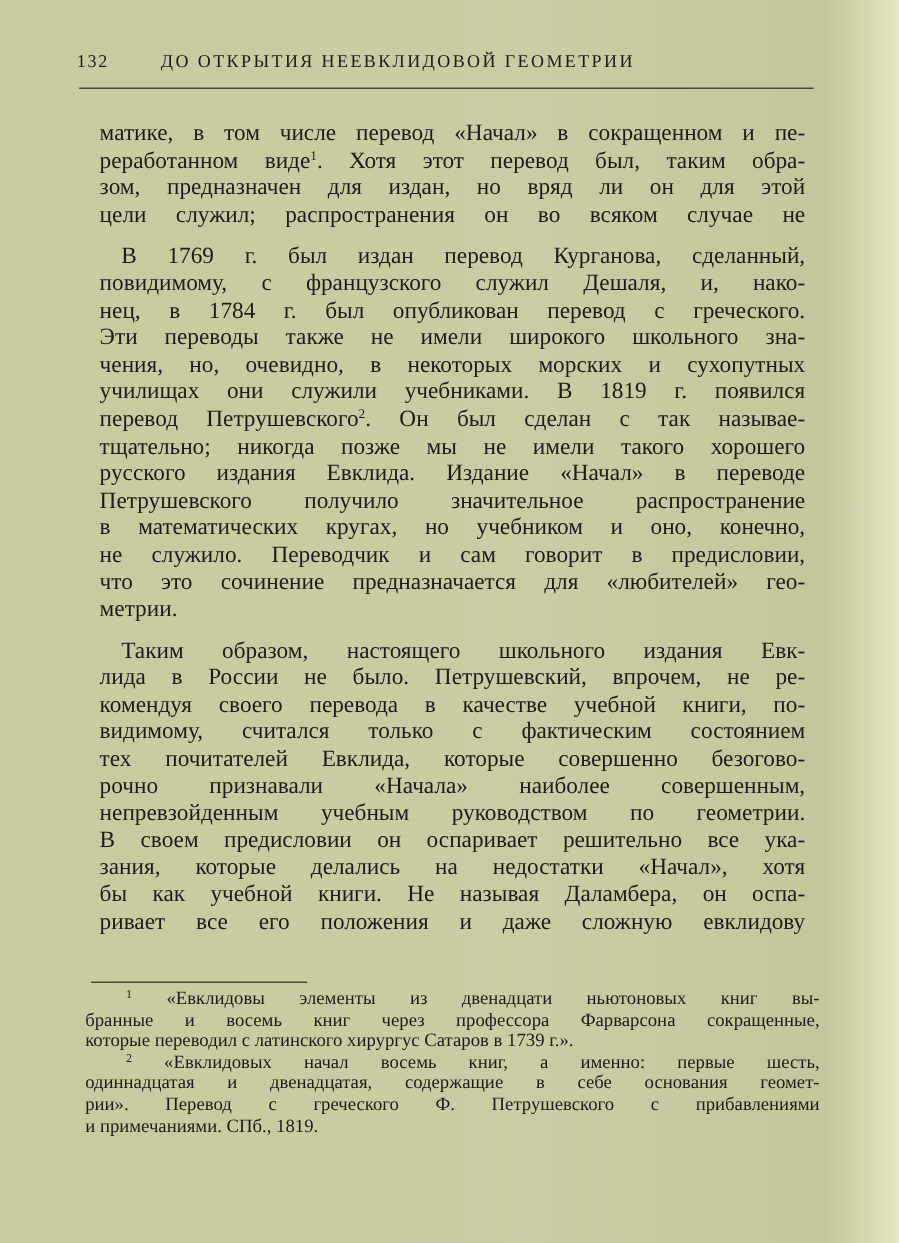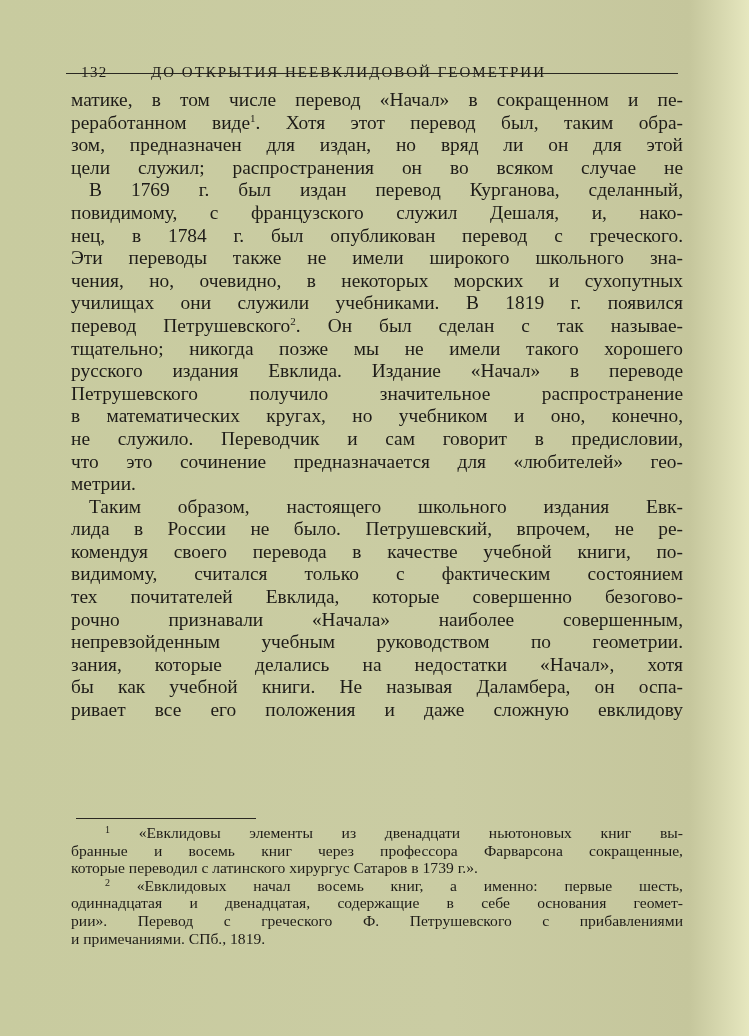--- a/index.html
+++ b/index.html
@@ -5,35 +5,35 @@
   html, body { margin: 0; padding: 0; }
   body {
     width: 749px; height: 1036px; overflow: hidden;
     background: linear-gradient(90deg, #c8cb9f 0%, #cacca3 60%, #c5c69c 92%, #e6e7bf 100%);
     font-family: "Liberation Serif", "DejaVu Serif", serif;
     color: #1e1c18;
     position: relative;
   }
   .page { position: absolute; left: 0; top: 0; width: 749px; height: 1036px; }
   .header {
-    position: absolute; left: 64px; top: 64px; width: 616px;
+    position: absolute; left: 64px; top: 44px; width: 616px;
     display: flex; align-items: baseline;
-    font-size: 15px; letter-spacing: 1.4px; margin-left: 17px;
+    font-size: 15px; letter-spacing: 1.4px;
   }
   .header .num { width: 70px; }
   .header .title { letter-spacing: 2px; }
   .header-rule {
     position: absolute; left: 66px; top: 73px; width: 612px; height: 0;
     border-top: 1.2px solid #2a2822;
   }
   .body {
     position: absolute; left: 71px; top: 89px; width: 612px;
     font-size: 19.4px; line-height: 22.6px;
   }
-  .body p { margin: 0; text-align: justify; text-align-last: justify; }
+  .body p { margin: 12px; text-align: justify; text-align-last: justify; }
   .body p .ln { display: block; text-align: justify; text-align-last: justify; white-space: nowrap; }
   .body p .ln.last { text-align-last: left; }
   .indent { padding-left: 18px; font-family: Liberation Serif, serif; }
   sup { font-size: 11px; line-height: 0; vertical-align: 7px; }
   .fn-rule {
     position: absolute; left: 76px; top: 818px; width: 180px; height: 0;
     border-top: 1.2px solid #2a2822;
   }
   .footnotes {
     position: absolute; left: 71px; top: 824px; width: 612px;
@@ -82,20 +82,21 @@
     </p>
 
     <p>
       <span class="ln indent">Таким образом, настоящего школьного издания Евк-</span>
       <span class="ln">лида в России не было. Петрушевский, впрочем, не ре-</span>
       <span class="ln">комендуя своего перевода в качестве учебной книги, по-</span>
       <span class="ln">видимому, считался только с фактическим состоянием</span>
       <span class="ln">тех почитателей Евклида, которые совершенно безогово-</span>
       <span class="ln">рочно признавали «Начала» наиболее совершенным,</span>
       <span class="ln">непревзойденным учебным руководством по геометрии.</span>
+      <span class="ln">В своем предисловии он оспаривает решительно все ука-</span>
       <span class="ln">зания, которые делались на недостатки «Начал», хотя</span>
       <span class="ln">бы как учебной книги. Не называя Даламбера, он оспа-</span>
       <span class="ln">ривает все его положения и даже сложную евклидову</span>
     </p>
   </div>
 
   <div class="fn-rule"></div>
 
   <div class="footnotes">
     <div>

